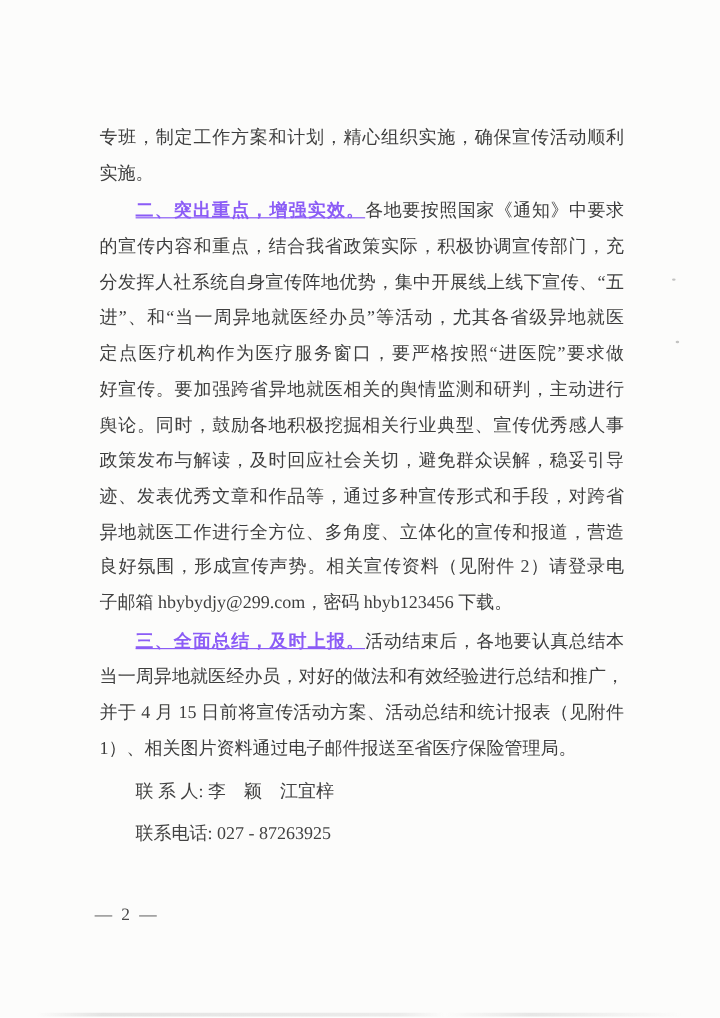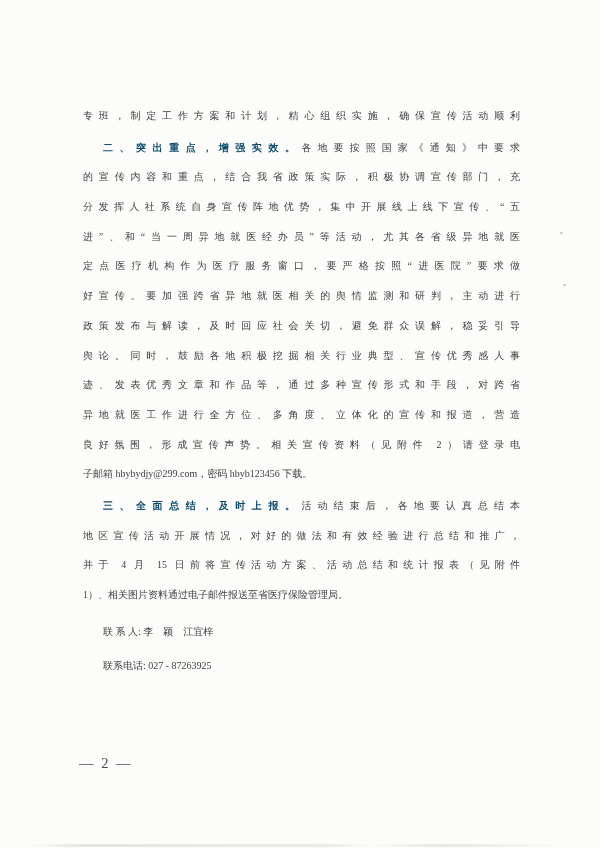--- a/index.html
+++ b/index.html
@@ -15,21 +15,21 @@
     background: #fcfcfb;
     overflow: hidden;
   }
   .content {
     position: absolute;
     left: 83px; top: 101px;
     width: 437px;
     color: #3e3e3e;
   }
   .line {
-    font-size: 10px;
+    font-size: 15px;
     line-height: 29.7px;
     height: 29.7px;
     text-align: justify;
     text-align-last: justify;
     text-justify: inter-character;
     white-space: normal;
     overflow: hidden;
   }
   .line.nj {
     text-align: left;
@@ -39,22 +39,23 @@
   .line.ps { margin-top: 2px; text-align: right; }
   .line.contact {
     line-height: 31.5px;
     height: 31.5px;
     margin-top: 3px;
     color: #424242;
   }
   .line.contact.ps { margin-top: 6px; }
   .lead {
     font-weight: 700;
-    color: #0c4a6e;
+    color: #8b5cf6;
     letter-spacing: 0.5px;
+    text-decoration: underline;
   }
   .footer {
     position: absolute;
     left: 79px; top: 755px;
     font-size: 14.5px;
     color: #4a4a4a;
     letter-spacing: 2px;
   }
   
   .bottom-shade {
@@ -70,34 +71,35 @@
   .speck { position: absolute; background: rgba(90,90,90,0.35); border-radius: 50%; }
   .speck.s1 { left: 560px; top: 232px; width: 3px; height: 2px; }
   .speck.s2 { left: 563px; top: 284px; width: 3px; height: 2px; }
 </style>
 </head>
 <body>
 
 <div class="sheet">
   <div class="content">
       <div class="line">专班，制定工作方案和计划，精心组织实施，确保宣传活动顺利</div>
+      <div class="line nj">实施。</div>
       <div class="line ind ps"><span class="lead">二、突出重点，增强实效。</span>各地要按照国家《通知》中要求</div>
       <div class="line">的宣传内容和重点，结合我省政策实际，积极协调宣传部门，充</div>
       <div class="line">分发挥人社系统自身宣传阵地优势，集中开展线上线下宣传、“五</div>
       <div class="line">进”、和“当一周异地就医经办员”等活动，尤其各省级异地就医</div>
       <div class="line">定点医疗机构作为医疗服务窗口，要严格按照“进医院”要求做</div>
       <div class="line">好宣传。要加强跨省异地就医相关的舆情监测和研判，主动进行</div>
+      <div class="line">舆论。同时，鼓励各地积极挖掘相关行业典型、宣传优秀感人事</div>
       <div class="line">政策发布与解读，及时回应社会关切，避免群众误解，稳妥引导</div>
-      <div class="line">舆论。同时，鼓励各地积极挖掘相关行业典型、宣传优秀感人事</div>
       <div class="line">迹、发表优秀文章和作品等，通过多种宣传形式和手段，对跨省</div>
       <div class="line">异地就医工作进行全方位、多角度、立体化的宣传和报道，营造</div>
       <div class="line">良好氛围，形成宣传声势。相关宣传资料（见附件 2）请登录电</div>
       <div class="line nj">子邮箱 hbybydjy@299.com，密码 hbyb123456 下载。</div>
       <div class="line ind ps"><span class="lead">三、全面总结，及时上报。</span>活动结束后，各地要认真总结本</div>
-      <div class="line">地区宣传活动开展情况，对好的做法和有效经验进行总结和推广，</div>
+      <div class="line">当一周异地就医经办员，对好的做法和有效经验进行总结和推广，</div>
       <div class="line">并于 4 月 15 日前将宣传活动方案、活动总结和统计报表（见附件</div>
       <div class="line nj">1）、相关图片资料通过电子邮件报送至省医疗保险管理局。</div>
       <div class="line nj ind ps contact">联 系 人: 李　颖　江宜梓</div>
       <div class="line nj ind contact">联系电话: 027 - 87263925</div>
     </div>
   <div class="footer">— 2 —</div>
   <div class="bottom-shade"></div>
   <div class="speck s1"></div>
   <div class="speck s2"></div>
 </div>

